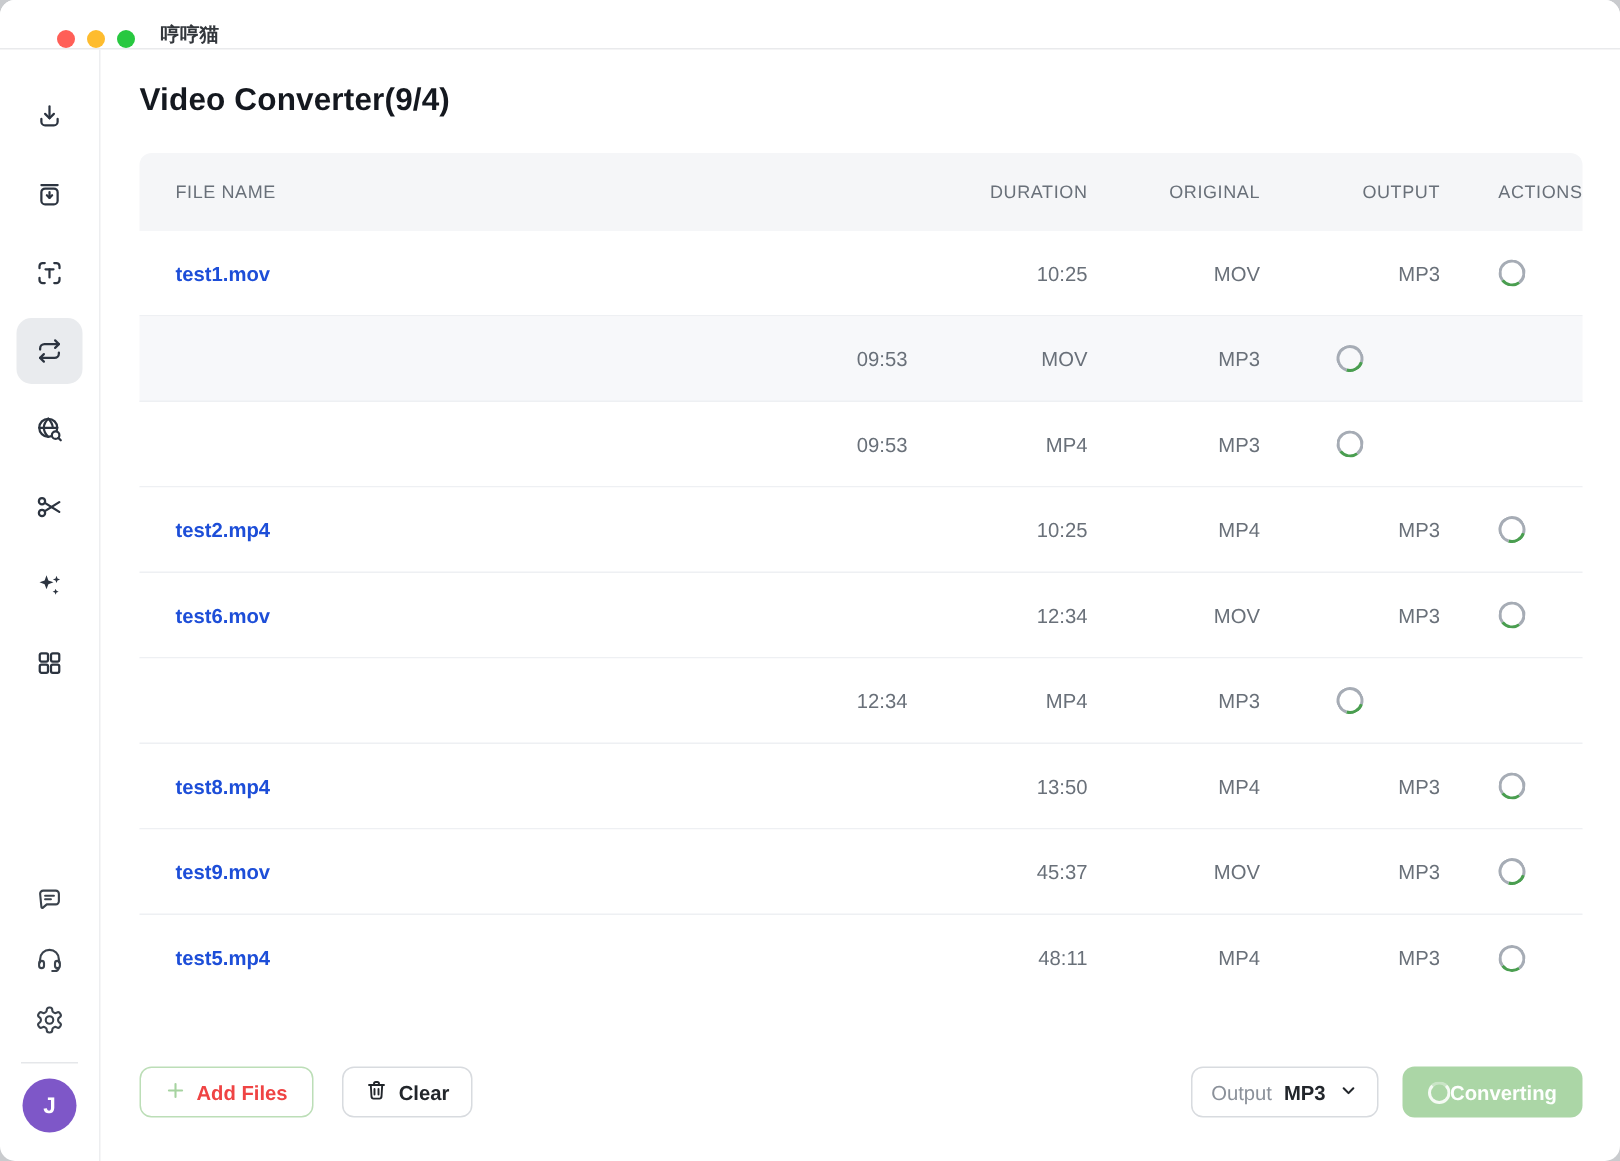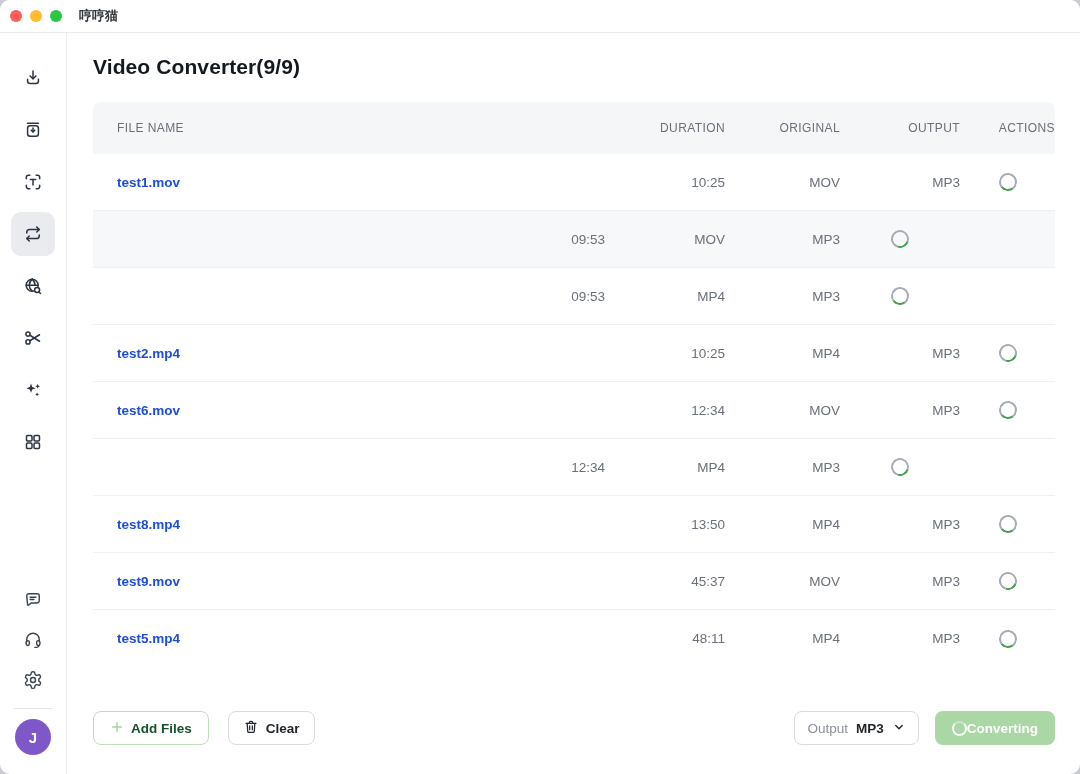--- a/index.html
+++ b/index.html
@@ -10,21 +10,21 @@
     -webkit-font-smoothing:antialiased;
   }
   .window {
     width:1080px; height:774px; background:#ffffff;
     border-radius:10px; overflow:hidden; position:relative;
     display:flex; flex-direction:column;
   }
   
   .titlebar {
     height:33px; background:#ffffff; border-bottom:1px solid #e9eaec;
-    display:flex; align-items:center; flex:0 0 33px;
+    display:flex; align-items:flex-end; flex:0 0 33px;padding-left:28px;
   }
   .traffic { display:flex; gap:8px; padding-left:10px; }
   .light { width:12px; height:12px; border-radius:50%; }
   .light.red { background:#ff5f57; }
   .light.yellow { background:#febc2e; }
   .light.green { background:#28c840; }
   .win-title { margin-left:17px; font-size:13px; font-weight:700; color:#33373c; }
   
   .main { flex:1; display:flex; min-height:0; }
   .sidebar {
@@ -73,21 +73,21 @@
     display:inline-block; transform:rotate(8deg);
   }
   .row:nth-child(even) .spinner { transform:rotate(-28deg); }
   
   .footer { margin-top:44px; display:flex; align-items:center; }
   .btn {
     height:34px; border-radius:8px; background:#ffffff; display:inline-flex;
     align-items:center; gap:7px; font-size:13.5px; font-weight:600;
     padding:0 16px; cursor:pointer; border:1px solid #d8dbdf; color:#22262b;
   }
-  .btn.add { border-color:#bcdeb7; color:#14532d; margin-right:19px; }
+  .btn.add { border-color:#bcdeb7; color:#ef4444; margin-right:19px; }
   .btn.clear { padding:0 14px; }
   .footer-right { margin-left:auto; display:flex; align-items:center; gap:16px; }
   .select-btn { padding:0 12px; gap:8px; }
   .select-label { color:#8b919a; font-weight:400; }
   .select-value { color:#22262b; font-weight:600; }
   .btn.converting {
     background:#abd6a6; border:none; color:#fdfffd; gap:0; padding:0 17px;
   }
   .spinner-white {
     width:15px; height:15px; border-radius:50%;
@@ -229,21 +229,21 @@
               <circle cx="12" cy="12" r="3"></circle>
             </svg>
           </span>
         </div>
         <div class="side-divider"></div>
         <div class="avatar">J</div>
       </div>
     </div>
 
     <div class="content">
-      <div class="page-title">Video Converter(9/9)</div>
+      <div class="page-title">Video Converter(9/4)</div>
 
       <div class="table">
         <div class="thead">
           <div class="h-file">FILE NAME</div>
           <div class="h-mid">DURATION</div>
           <div class="h-mid">ORIGINAL</div>
           <div class="h-mid">OUTPUT</div>
           <div class="h-mid">ACTIONS</div>
         </div>
         <div id="table-body">

